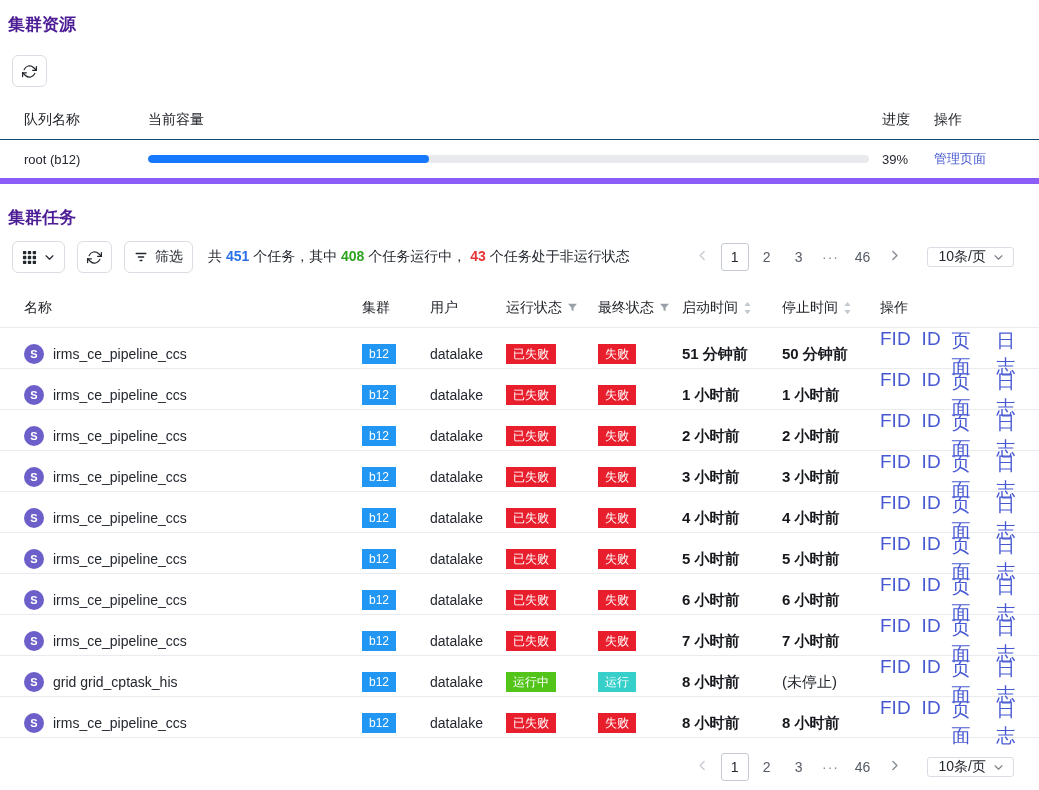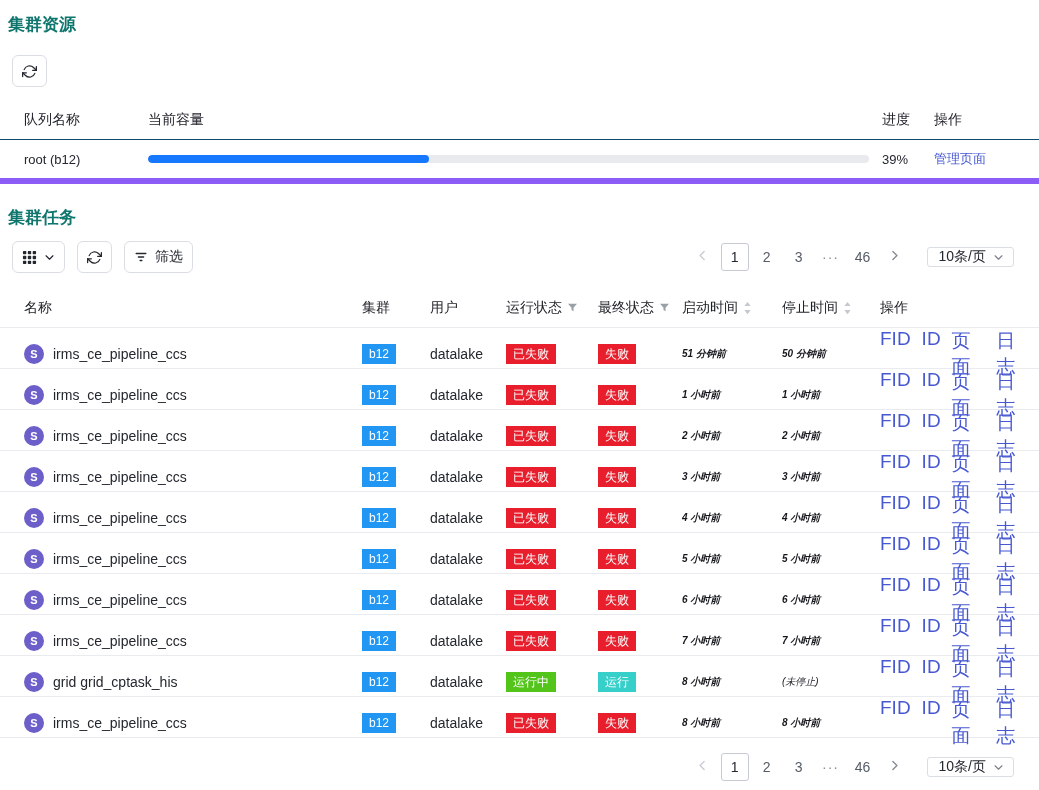--- a/index.html
+++ b/index.html
@@ -3,21 +3,21 @@
 <meta charset="utf-8">
 <style>
   * { box-sizing: border-box; margin: 0; padding: 0; }
   html, body { background: #fff; }
   body {
     width: 1039px; height: 790px; overflow: hidden;
     font-family: "Liberation Sans", "DejaVu Sans", sans-serif;
     font-size: 14px; color: #23272e;
   }
   .page { width: 100%; height: 100%; padding-top: 13px; }
-  .section-title { font-size: 17px; font-weight: 700; color: #0f766e; margin-left: 8px; }
+  .section-title { font-size: 17px; font-weight: 700; color: #4c1d95; margin-left: 8px; }
 
   .icon-btn {
     height: 32px; min-width: 32px; padding: 0 9px;
     border: 1px solid #dadde3; border-radius: 6px; background: #fff;
     display: inline-flex; align-items: center; justify-content: center; gap: 7px;
     color: #23272e; cursor: pointer; font-size: 14px;
     font-family: inherit;
   }
   .icon-btn svg { display: block; }
   #resources-refresh { margin: 19px 0 0 12px; }
@@ -82,21 +82,21 @@
   }
   .task-name { overflow: hidden; text-overflow: ellipsis; white-space: nowrap; }
   .tag {
     display: inline-block; padding: 2px 7px; border-radius: 0;
     color: #fff; font-size: 12px; line-height: 16px; white-space: nowrap;
   }
   .tag-blue { background: var(--tag-blue); }
   .tag-red { background: var(--tag-red); }
   .tag-green { background: var(--tag-green); }
   .tag-cyan { background: var(--tag-cyan); }
-  .time-cell { font-weight: 700; font-size: 10px; color: #15171c; font-style: italic; }
+  .time-cell { font-weight: 700; font-size: 15px; color: #15171c; }
   .time-cell.muted { font-weight: 400; color: #23272e; }
   .actions-cell { display: flex; gap: 11px; font-size: 19px; }
 
   .bottom-pager { display: flex; justify-content: flex-end; margin: 15px 25px 0 0; }
 </style>
 </head>
 <body>
 
 <div class="page">
 
@@ -172,20 +172,21 @@
     <button class="icon-btn">
       <span>
           <svg width="14" height="14" viewBox="0 0 16 16" fill="none" stroke="currentColor" stroke-width="1.6" stroke-linecap="round">
             <line x1="2.5" y1="4" x2="13.5" y2="4"></line>
             <line x1="5" y1="8" x2="11" y2="8"></line>
             <line x1="7" y1="12" x2="9" y2="12"></line>
           </svg>
         </span>
       <span>筛选</span>
     </button>
+    <span class="summary"><span>共 </span><span class="num num-total">451</span><span> 个任务，其中 </span><span class="num num-running">408</span><span> 个任务运行中， </span><span class="num num-failed">43</span><span> 个任务处于非运行状态</span></span>
     <div class="pager">
       <div class="pagination">
           <span class="pg-btn disabled">
             <span><svg width="13" height="13" viewBox="0 0 16 16" fill="none" stroke="currentColor" stroke-width="1.7" stroke-linecap="round" stroke-linejoin="round">
                 <polyline points="10,3 5,8 10,13"></polyline>
               </svg></span>
           </span>
           <span class="pg-item current">1</span>
           <span class="pg-item">2</span>
           <span class="pg-item">3</span>

